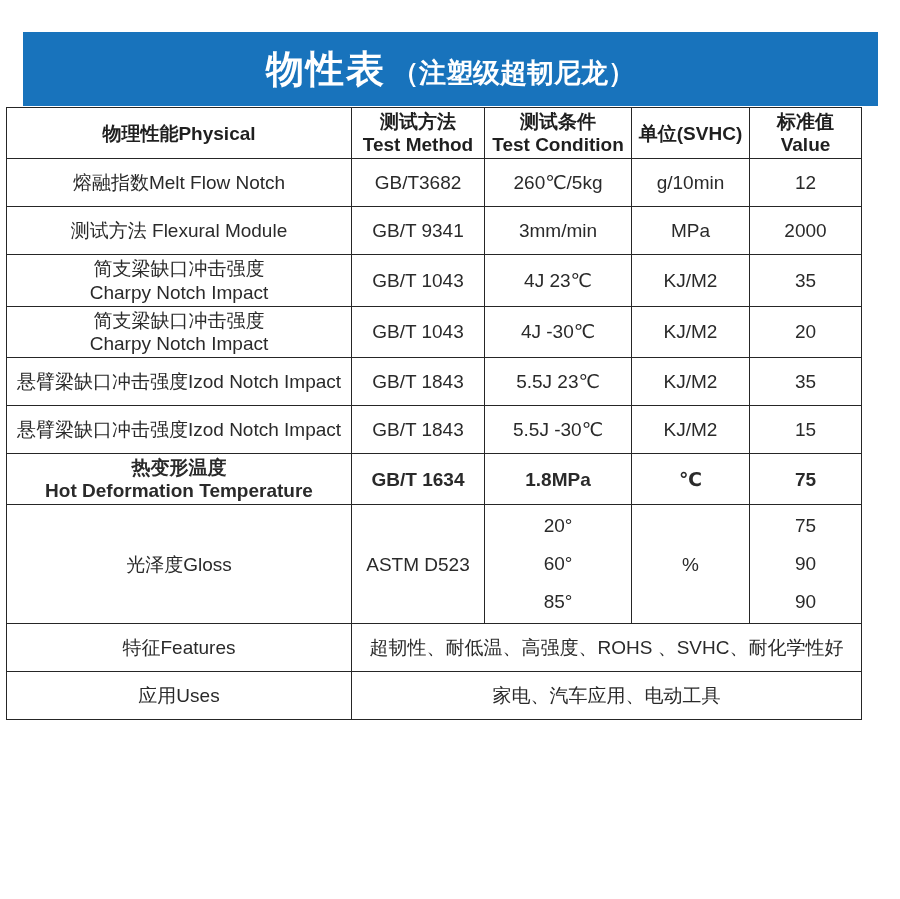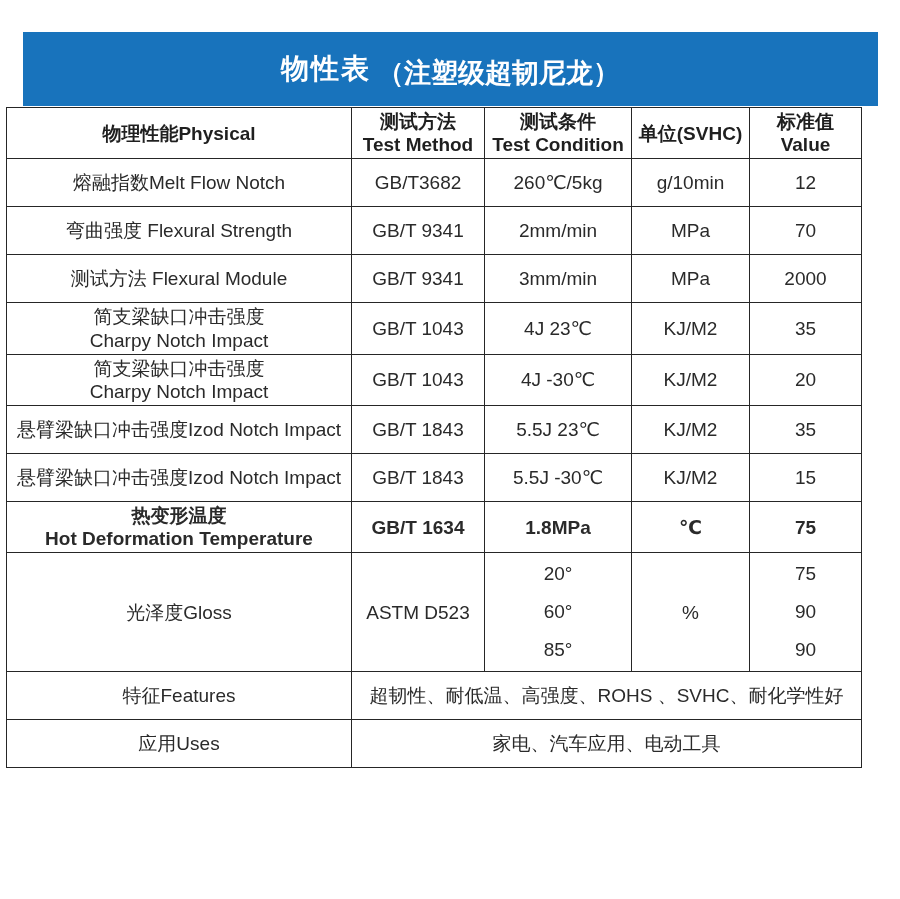--- a/index.html
+++ b/index.html
@@ -20,21 +20,21 @@
     top: 32px;
     width: 855px;
     height: 74px;
     background: #1873bc;
     color: #ffffff;
     display: flex;
     align-items: center;
     justify-content: center;
   }
   .banner-title {
-    font-size: 28px;
+    font-size: 38px;
     font-weight: 700;
     letter-spacing: 2px;
   }
   .banner-subtitle {
     font-size: 27px;
     font-weight: 700;
     margin-left: 6px;
     margin-top: 8px;
     text-align: center;
   }
@@ -103,27 +103,20 @@
     </thead>
     <tbody>
       <tr>
         <td>熔融指数Melt Flow Notch</td>
         <td>GB/T3682</td>
         <td>260℃/5kg</td>
         <td>g/10min</td>
         <td>12</td>
       </tr>
       <tr>
-        <td>弯曲强度 Flexural Strength</td>
-        <td>GB/T 9341</td>
-        <td>2mm/min</td>
-        <td>MPa</td>
-        <td>70</td>
-      </tr>
-      <tr>
         <td>测试方法 Flexural Module</td>
         <td>GB/T 9341</td>
         <td>3mm/min</td>
         <td>MPa</td>
         <td>2000</td>
       </tr>
       <tr>
         <td>简支梁缺口冲击强度
 Charpy Notch Impact</td>
         <td>GB/T 1043</td>

